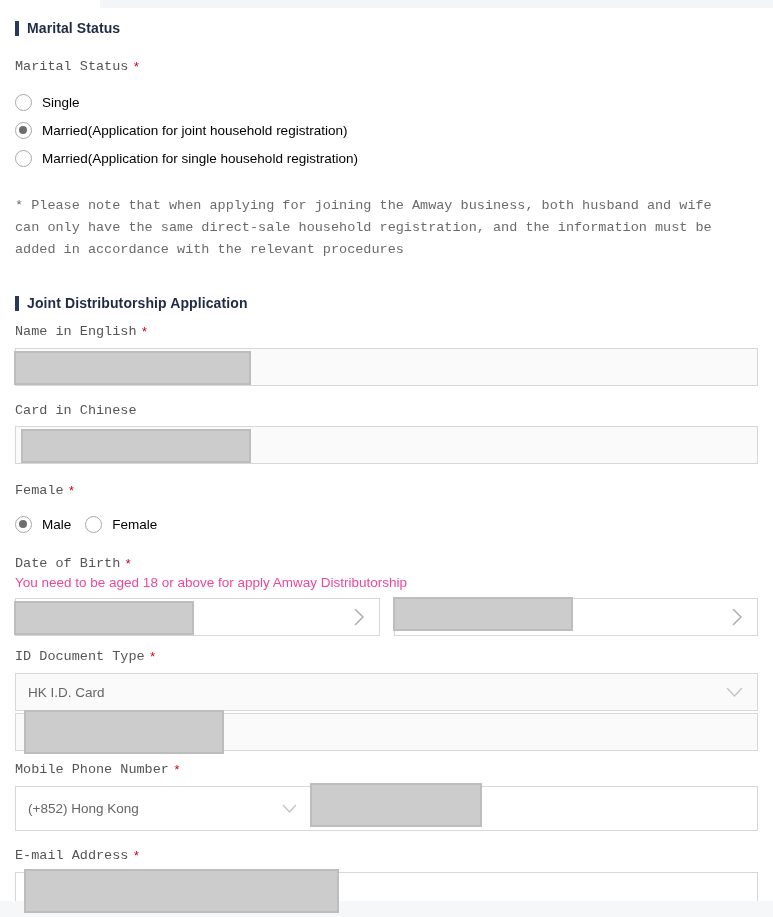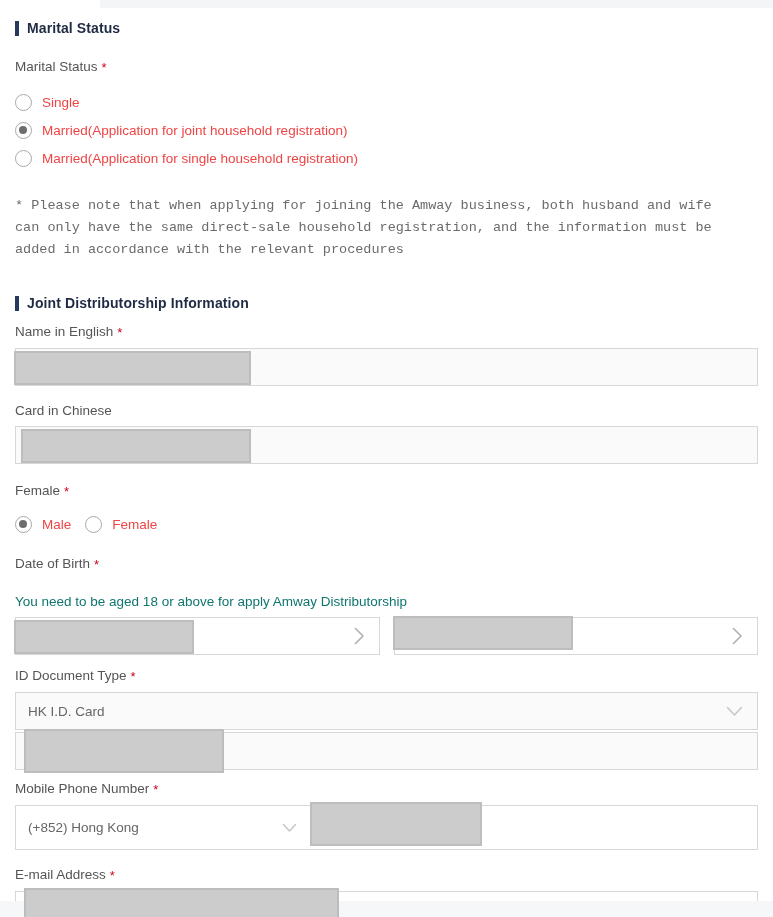--- a/index.html
+++ b/index.html
@@ -65,32 +65,32 @@
     background: #28395e;
     margin-right: 8px;
     flex: none;
   }
 
   
   .label {
     color: #555555;
     font-size: 13.5px;
     line-height: 18px;
+    font-family: Liberation Mono, monospace;
   }
   .req {
     color: #d0021b;
     font-size: 13px;
     margin-left: 4px;
     vertical-align: -1px;
   }
   .hint {
-    color: #0f766e;
+    color: #ec4899;
     font-size: 13.5px;
     line-height: 18px;
-    margin-top: 19px;
   }
   .note {
     color: #6b6b6b;
     font-size: 13.5px;
     line-height: 22px;
     font-family: Liberation Mono, monospace;
   }
 
   
   .radio-row {
@@ -111,21 +111,21 @@
   }
   .radio.checked::after {
     content: "";
     position: absolute;
     left: 3px; top: 3px;
     width: 8.2px; height: 8.2px;
     border-radius: 50%;
     background: #6d6d6d;
   }
   .radio-label {
-    color: #ef4444;
+    color: #000000;
     font-size: 13.5px;
   }
 
   
   .field {
     position: relative;
     height: 38px;
     border: 1px solid #d7d7d7;
     background: #fafafa;
     display: flex;
@@ -216,21 +216,21 @@
       <span class="radio"></span>
       <span class="radio-label">Married(Application for single household registration)</span>
     </div>
 
     <div style="height:24px"></div>
     <div class="note" style="max-width:715px;">* Please note that when applying for joining the Amway business, both husband and wife can only have the same direct-sale household registration, and the information must be added in accordance with the relevant procedures</div>
 
     <div style="height:34px"></div>
     <div class="section-head">
       <span class="section-bar"></span>
-      <span>Joint Distributorship Information</span>
+      <span>Joint Distributorship Application</span>
     </div>
 
     <div style="height:12px"></div>
     <div class="label">
       <span>Name in English</span><span class="req">*</span>
     </div>
     <div style="height:6px"></div>
     <div class="field">
       <span class="val"></span>
       <span class="mask" style="left:-2px; top:2px; width:237px; height:34px;"></span>

